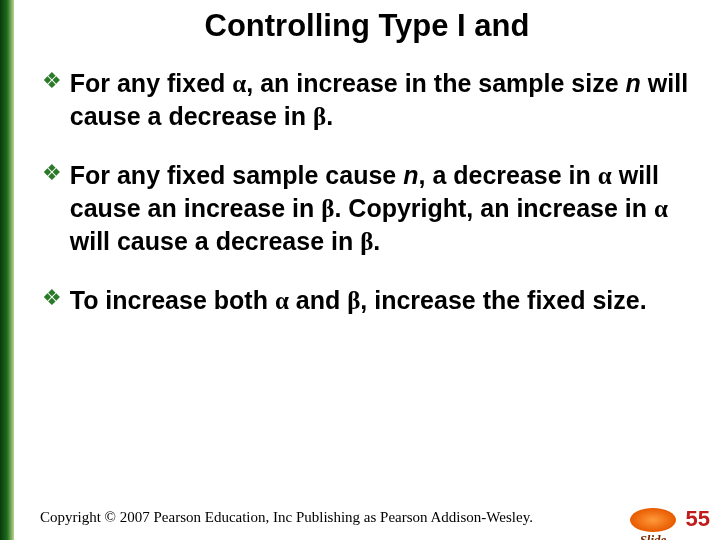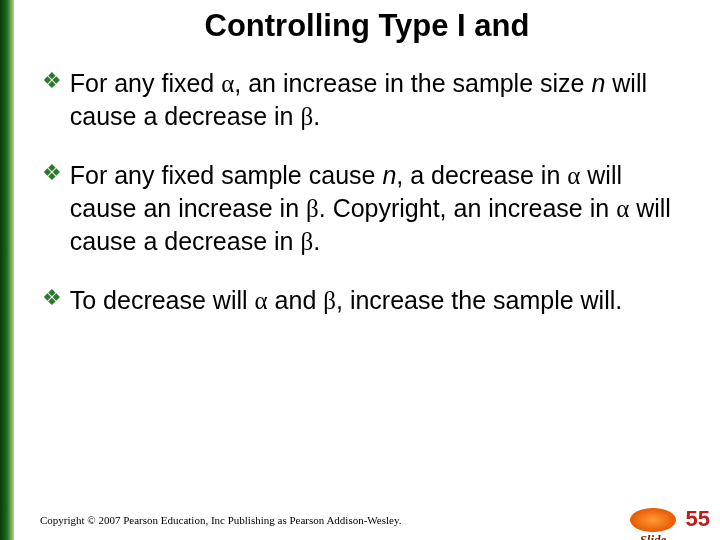--- a/index.html
+++ b/index.html
@@ -40,32 +40,32 @@
   .diamond {
     flex: 0 0 auto;
     font-size: 22px;
     color: #2a7a2a;
     margin-right: 8px;
     margin-top: 3px;
     line-height: 1;
   }
   .bullet-text {
     font-size: 25px;
-    font-weight: normal;
+    font-weight: bold;
     color: #000;
     line-height: 1.28;
     font-family: Arial, sans-serif;
   }
   .bullet-text .sym { font-family: 'Times New Roman', serif; font-style: normal; }
   .bullet-text .ital { font-style: italic; }
   .copyright {
     position: absolute;
     left: 40px;
     bottom: 14px;
-    font-size: 11px;
+    font-size: 15px;
     font-family: 'Times New Roman', serif;
     color: #000;
     text-align: center;
   }
   .slide-badge {
     position: absolute;
     right: 44px;
     bottom: 8px;
     width: 46px; height: 24px;
     background: radial-gradient(ellipse at center, #ff9a3a 0%, #e85a00 70%, #c44500 100%);
@@ -113,21 +113,21 @@
   <div class="bullet-item">
     <span class="diamond">❖</span>
     <span class="bullet-text">
       <span>For any fixed sample cause </span><span class="ital">n</span><span>, a decrease in </span><span class="sym">α</span><span> will cause an increase in </span><span class="sym">β</span><span>.  Copyright, an increase in </span><span class="sym">α</span><span> will cause a decrease in </span><span class="sym">β</span><span>.</span>
     </span>
   </div>
 
   <div class="bullet-item">
     <span class="diamond">❖</span>
     <span class="bullet-text">
-      <span>To decrease will </span><span class="sym">α</span><span> and </span><span class="sym">β</span><span>, increase the sample will.</span>
+      <span>To increase both </span><span class="sym">α</span><span> and </span><span class="sym">β</span><span>, increase the fixed size.</span>
     </span>
   </div>
 
 </div>
 
 <div class="copyright">Copyright © 2007 Pearson Education, Inc Publishing as Pearson Addison-Wesley.</div>
 
 <div class="slide-badge">
   <span>Slide</span>
 </div>

